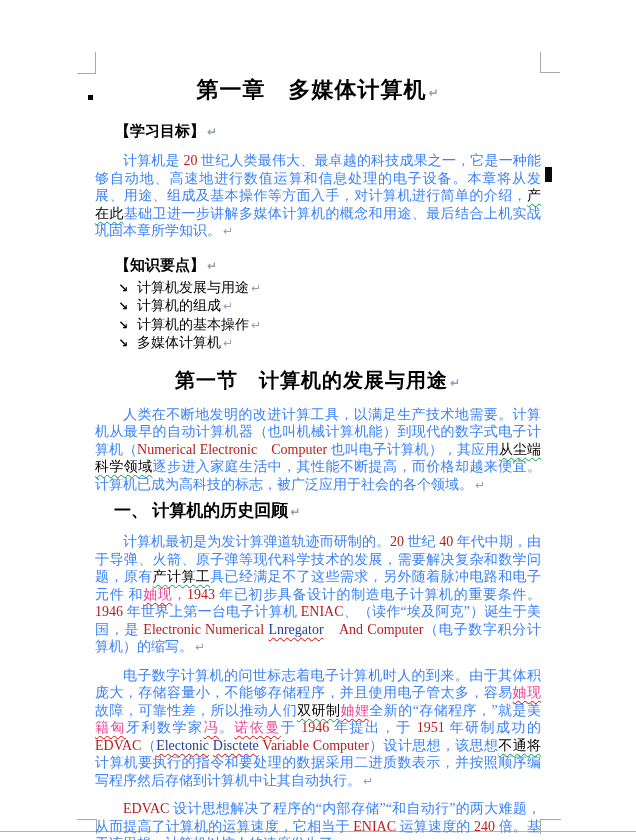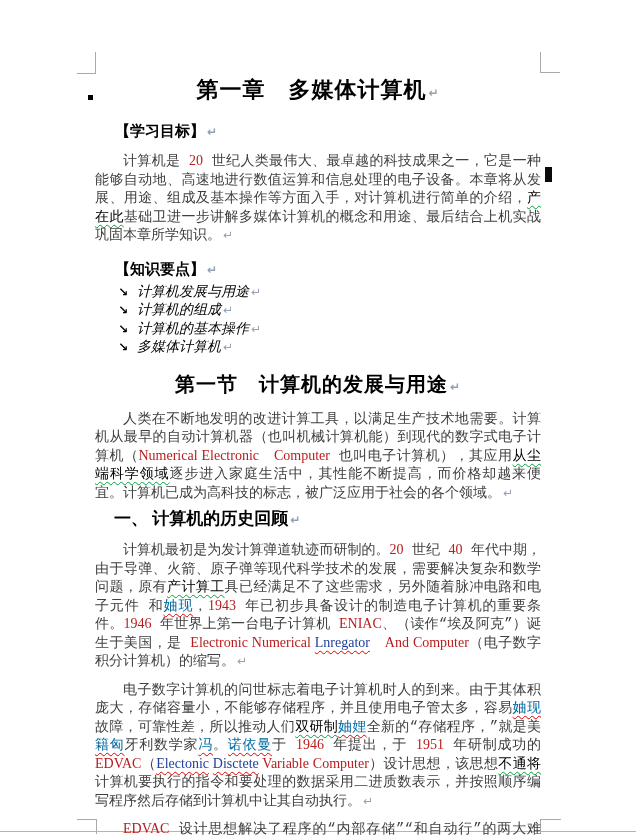--- a/index.html
+++ b/index.html
@@ -15,35 +15,35 @@
     margin:6px 0 0 0;text-align:center;
     font-size:22px;font-weight:bold;line-height:28px;letter-spacing:1px;
   }
   .label-heading{
     margin:15px 0 0 20px;font-size:15px;font-weight:bold;line-height:19px;
   }
   p.body{
     margin:10px 0 0 0;font-size:14px;line-height:17.5px;
     text-align:justify;text-indent:2em;
   }
-  ul.kp{list-style:none;margin:3px 0 0 0;padding:0 0 0 23px;font-style:italic;}
+  ul.kp{list-style:none;margin:3px 0 0 0;padding:0 0 0 23px;}
   ul.kp li{font-size:14px;line-height:17.6px;}
   .bullet{font-weight:bold;margin-right:9px;font-family:"DejaVu Sans",sans-serif;font-size:12px;}
   .section-title{
     margin:14px 0 0 0;text-align:center;
     font-size:20px;font-weight:bold;line-height:26px;letter-spacing:1px;
   }
   .sub-heading{
     margin:6px 0 0 19px;font-size:17px;font-weight:bold;line-height:22px;
   }
 
   
-  .seg-n{color:#404040;font-family:Liberation Mono, monospace;}
+  .seg-n{color:#3b82f6;}
   .seg-l{color:#b91c1c;}
-  .seg-rw{color:#0369a1;text-decoration:underline wavy #e00000 1px;text-underline-offset:3px;}
+  .seg-rw{color:#ec4899;text-decoration:underline wavy #e00000 1px;text-underline-offset:3px;}
   .seg-gw{color:#000;text-decoration:underline wavy #00a43c 1px;text-underline-offset:3px;}
   .seg-lrw{color:#22409a;text-decoration:underline wavy #e00000 1px;text-underline-offset:3px;}
 
   .pilcrow{color:#93a0b4;font-size:12px;margin-left:2px;font-family:"DejaVu Sans",sans-serif;}
 
   
   .crop{position:absolute;border:0 solid #a9a9a9;}
   .crop.tl{left:77px;top:52px;width:18px;height:21px;border-right-width:1px;border-bottom-width:1px;}
   .crop.tr{left:540px;top:52px;width:19px;height:20px;border-left-width:1px;border-bottom-width:1px;}
   .crop.bl{left:77px;top:819px;width:19px;height:14px;border-right-width:1px;border-top-width:1px;}

